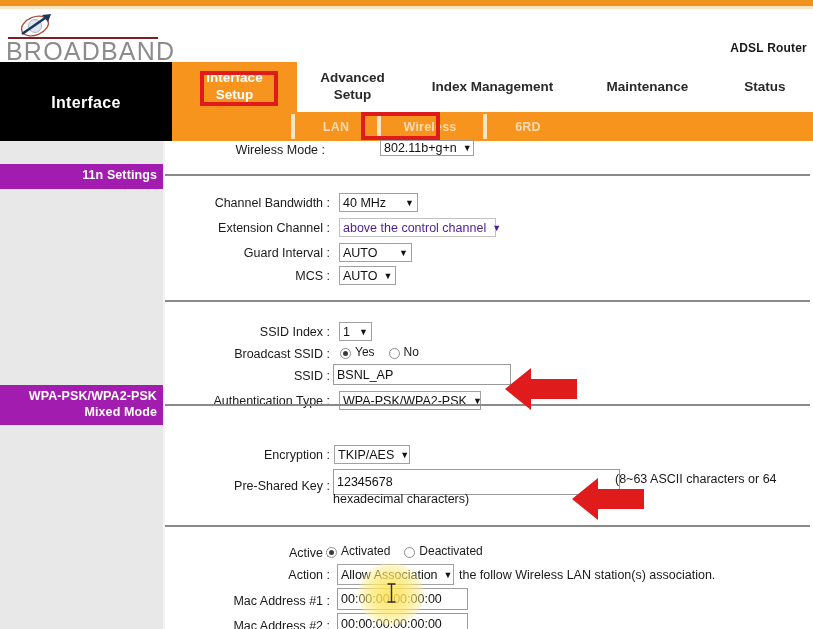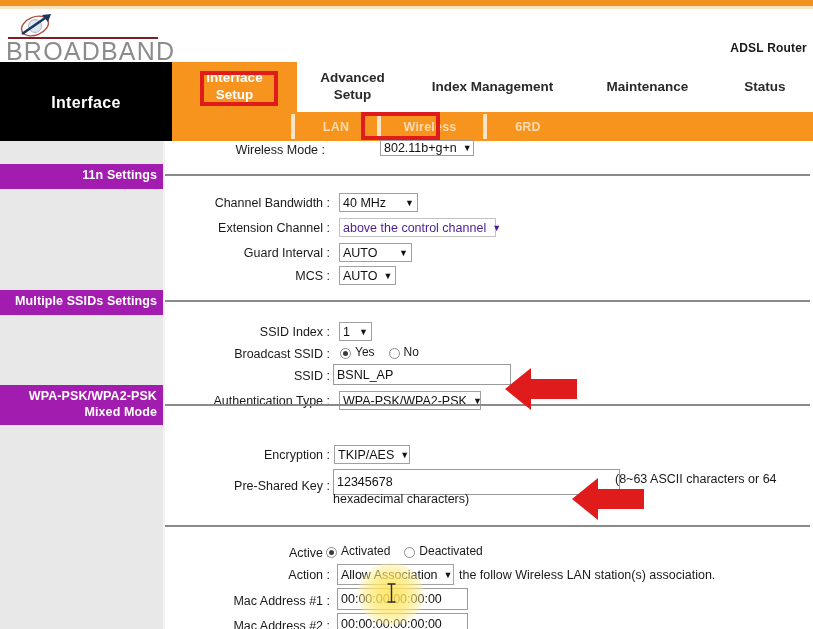--- a/index.html
+++ b/index.html
@@ -347,23 +347,20 @@
       <span>AUTO</span>
       <span class="caret">▼</span>
     </div>
 
     <div class="flabel" style="left:200px; top:128px; width:130px;">MCS :</div>
     <div class="sel" style="left:339px; top:125px; width:57px;">
       <span>AUTO</span>
       <span class="caret">▼</span>
     </div>
 
-    <div class="side-label" style="top:149px; height:25px;">
-      <span>Multiple SSIDs Settings</span>
-    </div>
     <div class="hrule" style="left:165px; top:159px; width:645px;"></div>
 
     <div class="flabel" style="left:200px; top:184px; width:130px;">SSID Index :</div>
     <div class="sel" style="left:339px; top:181px; width:33px;">
       <span>1</span>
       <span class="caret">▼</span>
     </div>
 
     <div class="flabel" style="left:200px; top:206px; width:130px;">Broadcast SSID :</div>
     <div class="radio-group" style="left:340px; top:204px;">

